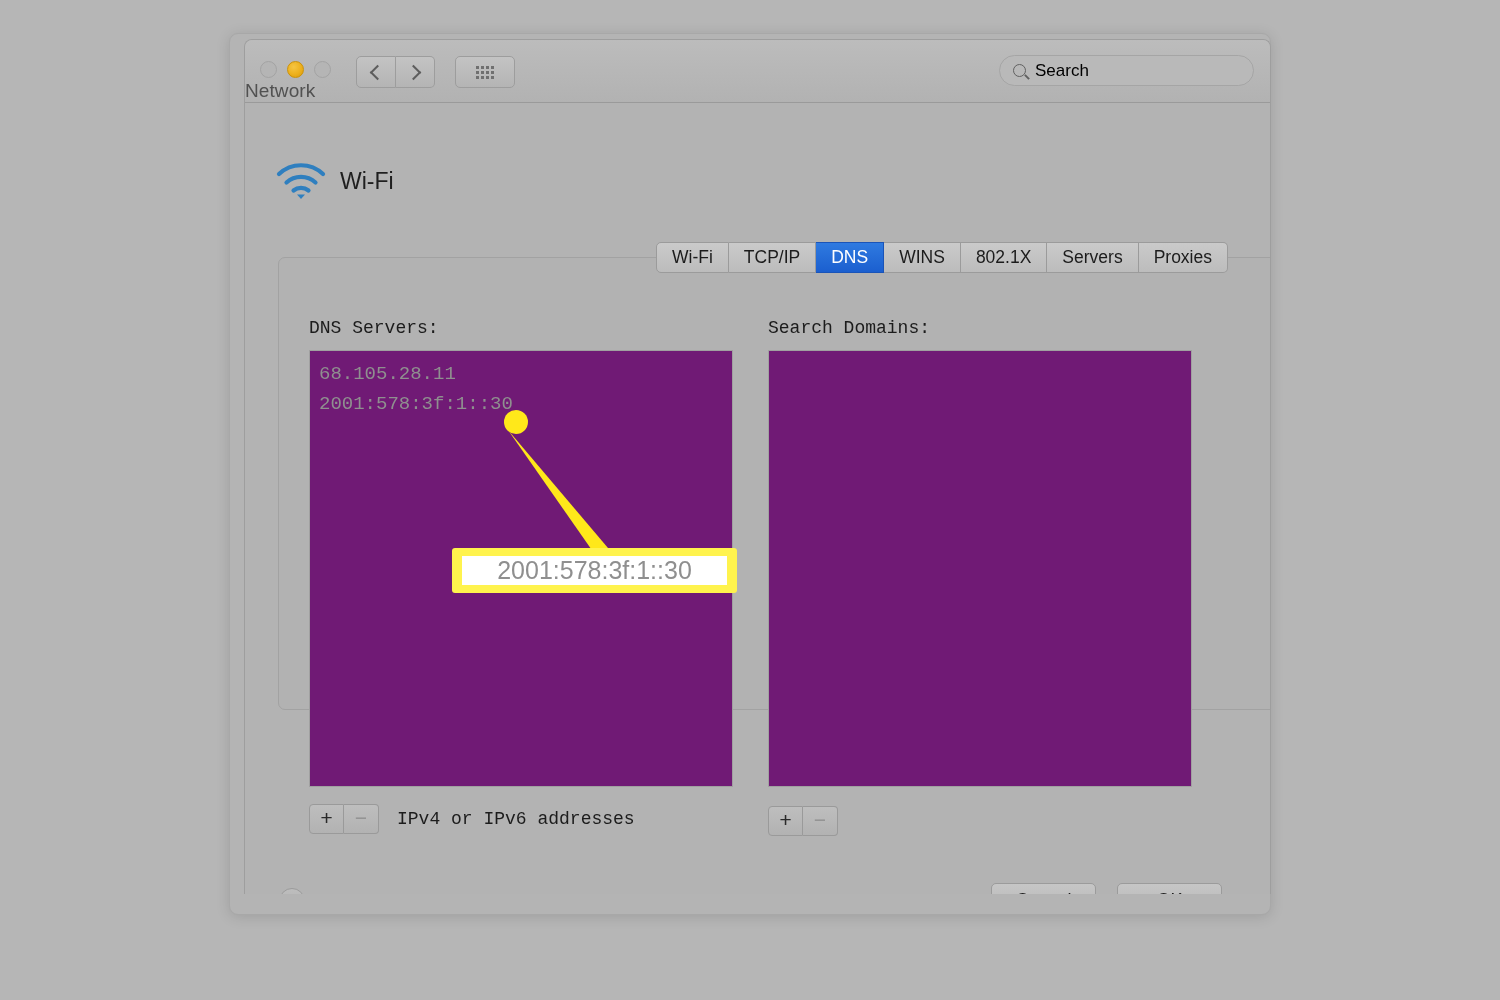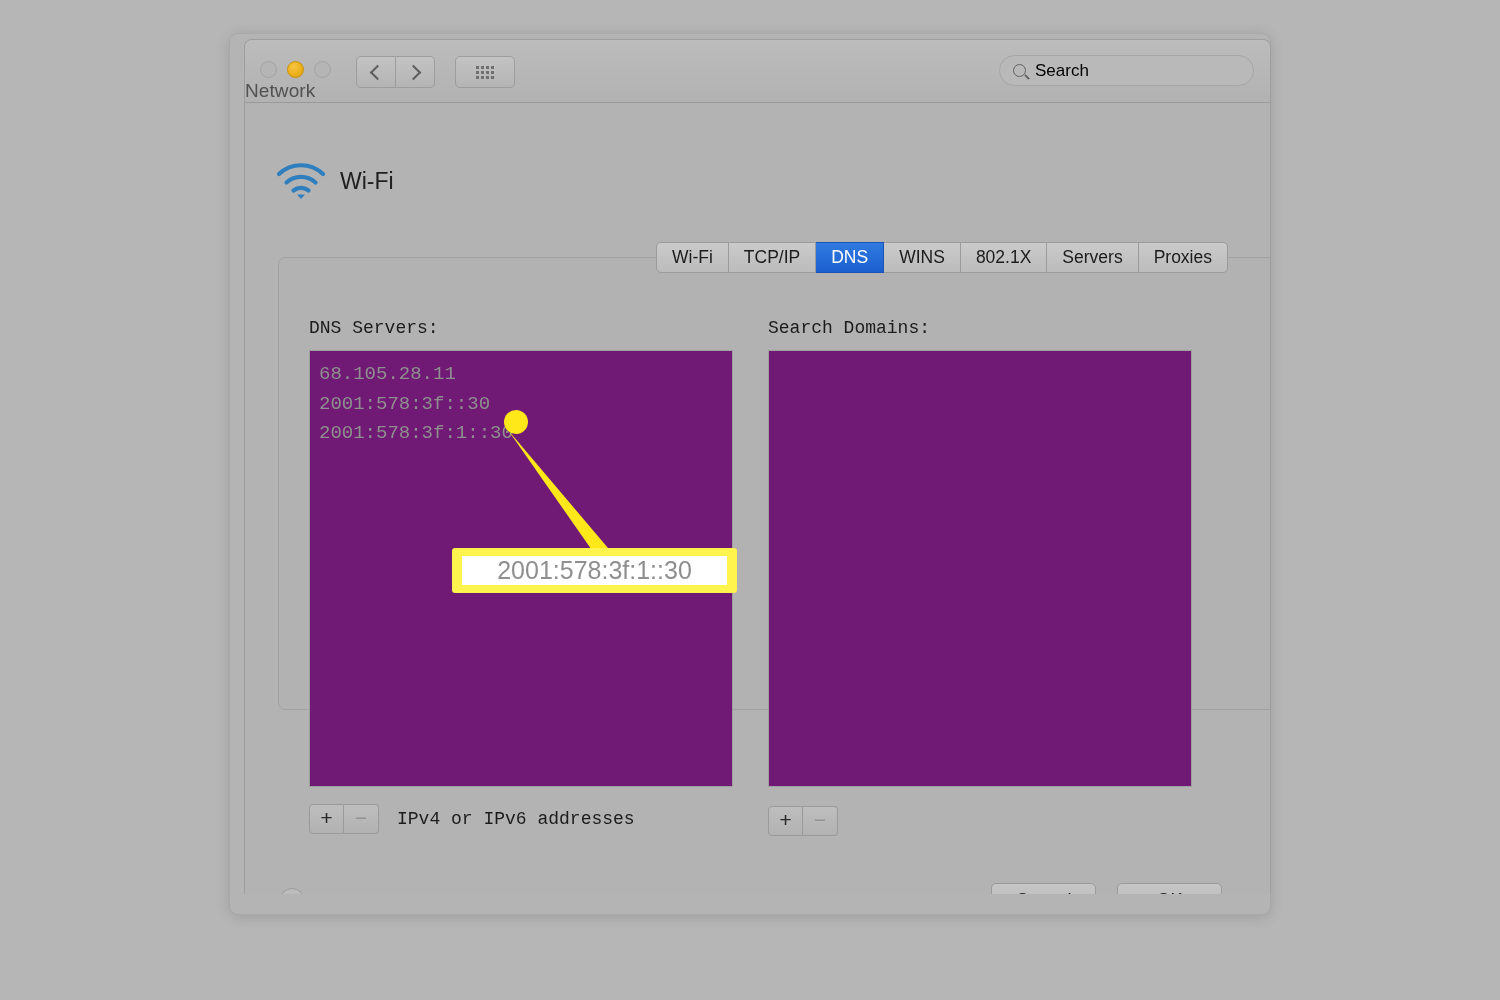--- a/index.html
+++ b/index.html
@@ -450,21 +450,20 @@
       <div class="tab">Servers</div>
       <div class="tab">Proxies</div>
     </div>
 
     <div id="tab-content">
 
       <div class="col-label" id="dns-servers-label">DNS Servers:</div>
 
       <div class="list-box" id="dns-servers-list">
         <div class="list-row">68.105.28.11</div>
-        <div class="list-row">2001:578:3f::30</div>
         <div class="list-row">2001:578:3f:1::30</div>
       </div>
 
       <div class="pm-group" id="dns-pm-group">
         <div class="pm-btn plus">+</div>
         <div class="pm-btn minus">−</div>
       </div>
 
       <div id="dns-hint">IPv4 or IPv6 addresses</div>
 

